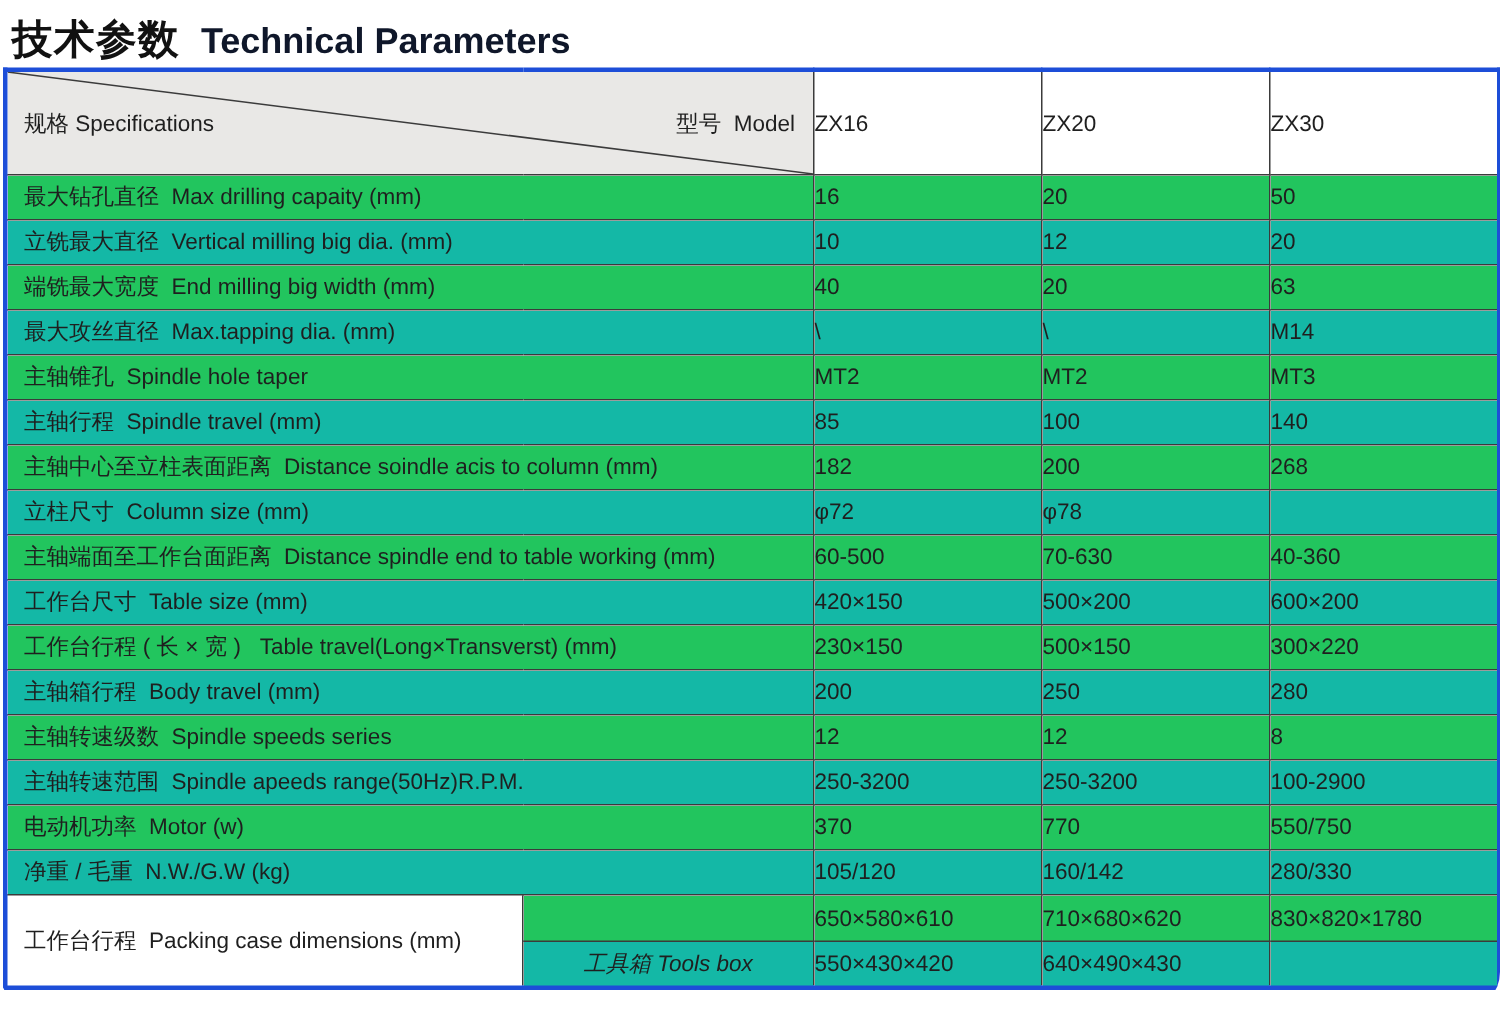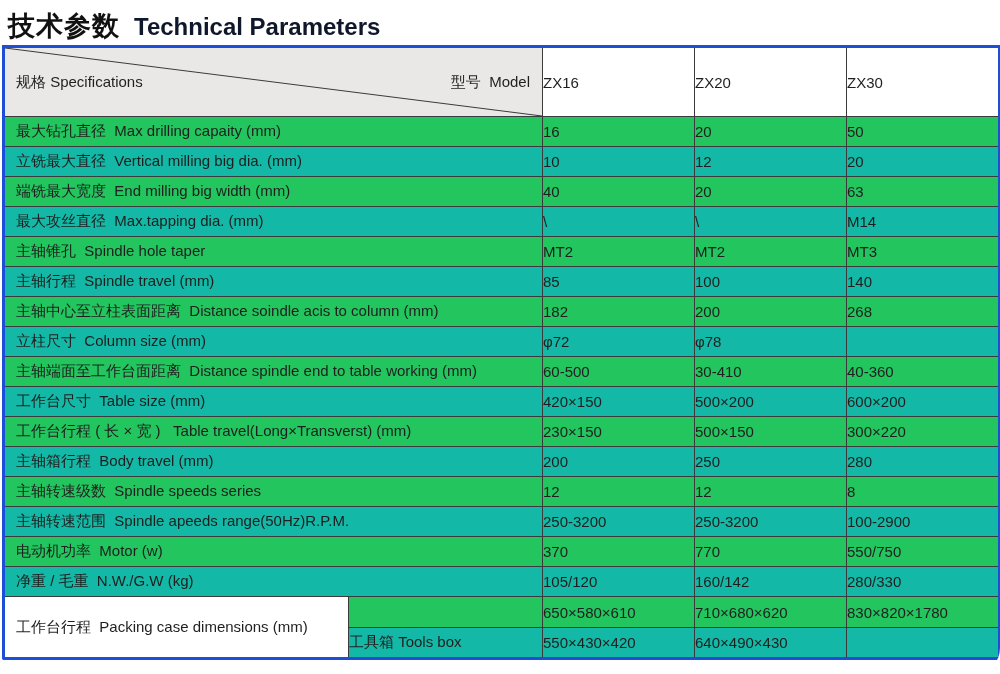--- a/index.html
+++ b/index.html
@@ -13,21 +13,21 @@
   table.params { position:absolute; left:2px; top:45px; width:996px;
                  border-collapse:collapse; table-layout:fixed;
                  border:3px solid #1d4ed8; }
   td { border:1.5px solid #3b3b3b; font-size:15px; color:#1f1f1f;
        overflow:hidden; white-space:pre; }
   tr.hdr td { height:29px; }
   tr.r td  { height:30px; }
   tr.p td  { height:31px; }
   td.lbl { text-align:left; padding-left:11px; }
   td.val { text-align:left; }
-  td.sub { text-align:left; }
+  td.sub { text-align:center;font-style:italic; }
   tr.alt td { background:#14b8a6; }
   tr.plain td { background:#22c55e; }
   td.pack-label { background:#ffffff !important; }
 
   td.diag { position:relative; padding:0; background:#e9e8e6; }
   .diag-wrap { position:absolute; inset:0; display:flex; align-items:center;
                justify-content:space-between; padding:0 12px 0 11px; }
   .diag-svg { position:absolute; left:0; top:0; width:100%; height:100%; }
   .diag-wrap span { position:relative; }
 </style>
@@ -110,21 +110,21 @@
     </tr>
     <tr class="r alt">
       <td class="lbl" colspan="2">立柱尺寸  Column size (mm)</td>
       <td class="val">φ72</td>
       <td class="val">φ78</td>
       <td class="val"></td>
     </tr>
     <tr class="r plain">
       <td class="lbl" colspan="2">主轴端面至工作台面距离  Distance spindle end to table working (mm)</td>
       <td class="val">60-500</td>
-      <td class="val">30-410</td>
+      <td class="val">70-630</td>
       <td class="val">40-360</td>
     </tr>
     <tr class="r alt">
       <td class="lbl" colspan="2">工作台尺寸  Table size (mm)</td>
       <td class="val">420×150</td>
       <td class="val">500×200</td>
       <td class="val">600×200</td>
     </tr>
     <tr class="r plain">
       <td class="lbl" colspan="2">工作台行程 ( 长 × 宽 )   Table travel(Long×Transverst) (mm)</td>

